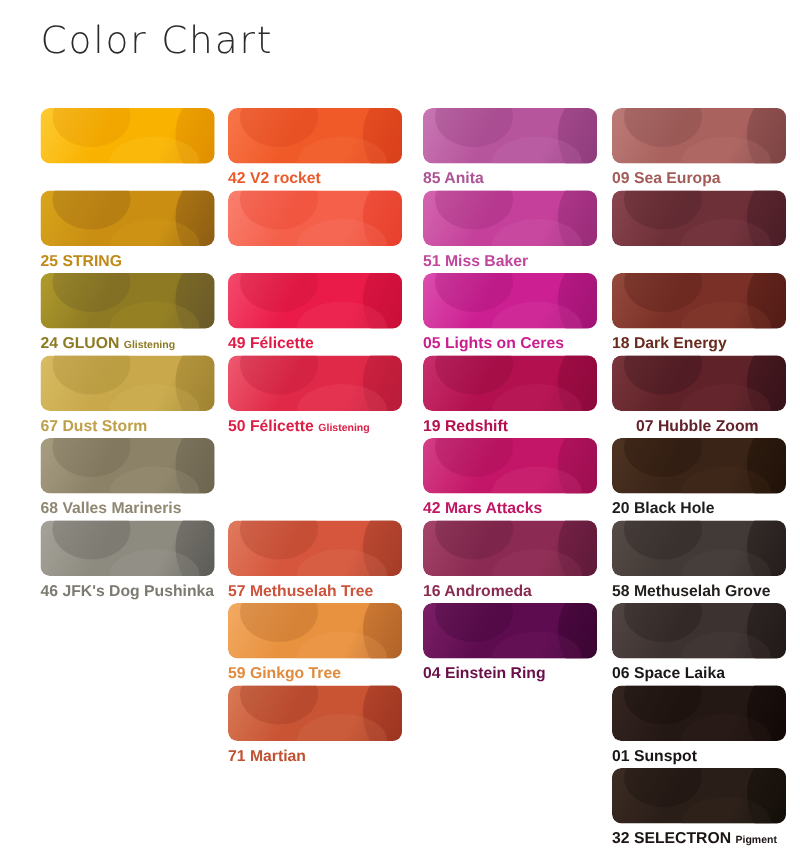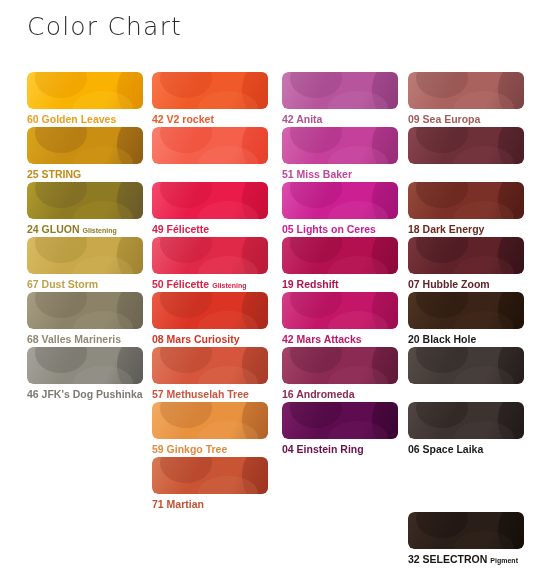--- a/index.html
+++ b/index.html
@@ -81,21 +81,20 @@
 <div id="page-title">Color Chart</div>
 
 <div id="chart-grid">
     <div class="swatch-cell" style="left: 27px; top: 72px;">
       <div class="swatch-chip" style="width: 116px; height: 37px;">
         <div class="wash" style="background: linear-gradient(118deg, rgb(253, 203, 51) 0%, rgb(249, 178, 0) 38%, rgb(249, 178, 0) 70%, rgb(224, 143, 0) 100%);"></div>
         <div class="blot-a" style="background: rgb(224, 143, 0);"></div>
         <div class="blot-b" style="background: rgb(224, 143, 0);"></div>
         <div class="blot-c" style="background: rgb(253, 203, 51);"></div>
       </div>
-      <div class="swatch-label" style="color: rgb(232, 160, 32);"><span>60 Golden Leaves</span></div>
     </div>
     <div class="swatch-cell" style="left: 27px; top: 127px;">
       <div class="swatch-chip" style="width: 116px; height: 37px;">
         <div class="wash" style="background: linear-gradient(118deg, rgb(217, 165, 28) 0%, rgb(201, 142, 18) 38%, rgb(201, 142, 18) 70%, rgb(142, 93, 20) 100%);"></div>
         <div class="blot-a" style="background: rgb(142, 93, 20);"></div>
         <div class="blot-b" style="background: rgb(142, 93, 20);"></div>
         <div class="blot-c" style="background: rgb(217, 165, 28);"></div>
       </div>
       <div class="swatch-label" style="color: rgb(192, 138, 24);"><span>25 STRING</span></div>
     </div>
@@ -164,29 +163,20 @@
     </div>
     <div class="swatch-cell" style="left: 152px; top: 237px;">
       <div class="swatch-chip" style="width: 116px; height: 37px;">
         <div class="wash" style="background: linear-gradient(118deg, rgb(238, 90, 112) 0%, rgb(224, 40, 72) 38%, rgb(224, 40, 72) 70%, rgb(184, 28, 56) 100%);"></div>
         <div class="blot-a" style="background: rgb(184, 28, 56);"></div>
         <div class="blot-b" style="background: rgb(184, 28, 56);"></div>
         <div class="blot-c" style="background: rgb(238, 90, 112);"></div>
       </div>
       <div class="swatch-label" style="color: rgb(220, 32, 70);"><span>50 Félicette</span><span class="swatch-suffix">Glistening</span></div>
     </div>
-    <div class="swatch-cell" style="left: 152px; top: 292px;">
-      <div class="swatch-chip" style="width: 116px; height: 37px;">
-        <div class="wash" style="background: linear-gradient(118deg, rgb(232, 91, 68) 0%, rgb(220, 52, 36) 38%, rgb(220, 52, 36) 70%, rgb(168, 42, 28) 100%);"></div>
-        <div class="blot-a" style="background: rgb(168, 42, 28);"></div>
-        <div class="blot-b" style="background: rgb(168, 42, 28);"></div>
-        <div class="blot-c" style="background: rgb(232, 91, 68);"></div>
-      </div>
-      <div class="swatch-label" style="color: rgb(212, 52, 36);"><span>08 Mars Curiosity</span></div>
-    </div>
     <div class="swatch-cell" style="left: 152px; top: 347px;">
       <div class="swatch-chip" style="width: 116px; height: 37px;">
         <div class="wash" style="background: linear-gradient(118deg, rgb(224, 122, 94) 0%, rgb(213, 86, 60) 38%, rgb(213, 86, 60) 70%, rgb(164, 60, 40) 100%);"></div>
         <div class="blot-a" style="background: rgb(164, 60, 40);"></div>
         <div class="blot-b" style="background: rgb(164, 60, 40);"></div>
         <div class="blot-c" style="background: rgb(224, 122, 94);"></div>
       </div>
       <div class="swatch-label" style="color: rgb(204, 84, 60);"><span>57 Methuselah Tree</span></div>
     </div>
     <div class="swatch-cell" style="left: 152px; top: 402px;">
@@ -207,21 +197,21 @@
       </div>
       <div class="swatch-label" style="color: rgb(192, 82, 50);"><span>71 Martian</span></div>
     </div>
     <div class="swatch-cell" style="left: 282px; top: 72px;">
       <div class="swatch-chip" style="width: 116px; height: 37px;">
         <div class="wash" style="background: linear-gradient(118deg, rgb(200, 120, 180) 0%, rgb(183, 85, 156) 38%, rgb(183, 85, 156) 70%, rgb(142, 60, 124) 100%);"></div>
         <div class="blot-a" style="background: rgb(142, 60, 124);"></div>
         <div class="blot-b" style="background: rgb(142, 60, 124);"></div>
         <div class="blot-c" style="background: rgb(200, 120, 180);"></div>
       </div>
-      <div class="swatch-label" style="color: rgb(173, 84, 148);"><span>42 Anita</span></div>
+      <div class="swatch-label" style="color: rgb(173, 84, 148);"><span>85 Anita</span></div>
     </div>
     <div class="swatch-cell" style="left: 282px; top: 127px;">
       <div class="swatch-chip" style="width: 116px; height: 37px;">
         <div class="wash" style="background: linear-gradient(118deg, rgb(212, 102, 176) 0%, rgb(196, 64, 154) 38%, rgb(196, 64, 154) 70%, rgb(152, 44, 120) 100%);"></div>
         <div class="blot-a" style="background: rgb(152, 44, 120);"></div>
         <div class="blot-b" style="background: rgb(152, 44, 120);"></div>
         <div class="blot-c" style="background: rgb(212, 102, 176);"></div>
       </div>
       <div class="swatch-label" style="color: rgb(192, 71, 156);"><span>51 Miss Baker</span></div>
     </div>
@@ -296,48 +286,58 @@
       </div>
       <div class="swatch-label" style="color: rgb(106, 42, 30);"><span>18 Dark Energy</span></div>
     </div>
     <div class="swatch-cell" style="left: 408px; top: 237px;">
       <div class="swatch-chip" style="width: 116px; height: 37px;">
         <div class="wash" style="background: linear-gradient(118deg, rgb(122, 54, 60) 0%, rgb(94, 34, 40) 38%, rgb(94, 34, 40) 70%, rgb(54, 18, 26) 100%);"></div>
         <div class="blot-a" style="background: rgb(54, 18, 26);"></div>
         <div class="blot-b" style="background: rgb(54, 18, 26);"></div>
         <div class="blot-c" style="background: rgb(122, 54, 60);"></div>
       </div>
-      <div class="swatch-label" style="color: rgb(98, 34, 42);"><span>07 Hubble Zoom</span></div>
+      <div class="swatch-label" style="color: rgb(98, 34, 42); margin-left: 16px;"><span>07 Hubble Zoom</span></div>
     </div>
     <div class="swatch-cell" style="left: 408px; top: 292px;">
       <div class="swatch-chip" style="width: 116px; height: 37px;">
         <div class="wash" style="background: linear-gradient(118deg, rgb(78, 52, 34) 0%, rgb(58, 36, 24) 38%, rgb(58, 36, 24) 70%, rgb(32, 18, 8) 100%);"></div>
         <div class="blot-a" style="background: rgb(32, 18, 8);"></div>
         <div class="blot-b" style="background: rgb(32, 18, 8);"></div>
         <div class="blot-c" style="background: rgb(78, 52, 34);"></div>
       </div>
       <div class="swatch-label" style="color: rgb(28, 28, 28);"><span>20 Black Hole</span></div>
     </div>
     <div class="swatch-cell" style="left: 408px; top: 347px;">
       <div class="swatch-chip" style="width: 116px; height: 37px;">
         <div class="wash" style="background: linear-gradient(118deg, rgb(86, 76, 72) 0%, rgb(66, 58, 54) 38%, rgb(66, 58, 54) 70%, rgb(36, 30, 28) 100%);"></div>
         <div class="blot-a" style="background: rgb(36, 30, 28);"></div>
         <div class="blot-b" style="background: rgb(36, 30, 28);"></div>
         <div class="blot-c" style="background: rgb(86, 76, 72);"></div>
       </div>
+      <div class="swatch-label" style="color: rgb(34, 30, 28);"><span>58 Methuselah Grove</span></div>
     </div>
     <div class="swatch-cell" style="left: 408px; top: 402px;">
       <div class="swatch-chip" style="width: 116px; height: 37px;">
         <div class="wash" style="background: linear-gradient(118deg, rgb(82, 70, 68) 0%, rgb(60, 50, 48) 38%, rgb(60, 50, 48) 70%, rgb(32, 26, 24) 100%);"></div>
         <div class="blot-a" style="background: rgb(32, 26, 24);"></div>
         <div class="blot-b" style="background: rgb(32, 26, 24);"></div>
         <div class="blot-c" style="background: rgb(82, 70, 68);"></div>
       </div>
       <div class="swatch-label" style="color: rgb(28, 24, 24);"><span>06 Space Laika</span></div>
     </div>
+    <div class="swatch-cell" style="left: 408px; top: 457px;">
+      <div class="swatch-chip" style="width: 116px; height: 37px;">
+        <div class="wash" style="background: linear-gradient(118deg, rgb(54, 38, 34) 0%, rgb(36, 24, 20) 38%, rgb(36, 24, 20) 70%, rgb(18, 10, 8) 100%);"></div>
+        <div class="blot-a" style="background: rgb(18, 10, 8);"></div>
+        <div class="blot-b" style="background: rgb(18, 10, 8);"></div>
+        <div class="blot-c" style="background: rgb(54, 38, 34);"></div>
+      </div>
+      <div class="swatch-label" style="color: rgb(26, 20, 20);"><span>01 Sunspot</span></div>
+    </div>
     <div class="swatch-cell" style="left: 408px; top: 512px;">
       <div class="swatch-chip" style="width: 116px; height: 37px;">
         <div class="wash" style="background: linear-gradient(118deg, rgb(60, 44, 36) 0%, rgb(42, 30, 24) 38%, rgb(42, 30, 24) 70%, rgb(20, 14, 10) 100%);"></div>
         <div class="blot-a" style="background: rgb(20, 14, 10);"></div>
         <div class="blot-b" style="background: rgb(20, 14, 10);"></div>
         <div class="blot-c" style="background: rgb(60, 44, 36);"></div>
       </div>
       <div class="swatch-label" style="color: rgb(26, 20, 18);"><span>32 SELECTRON</span><span class="swatch-suffix">Pigment</span></div>
     </div>
   </div>

